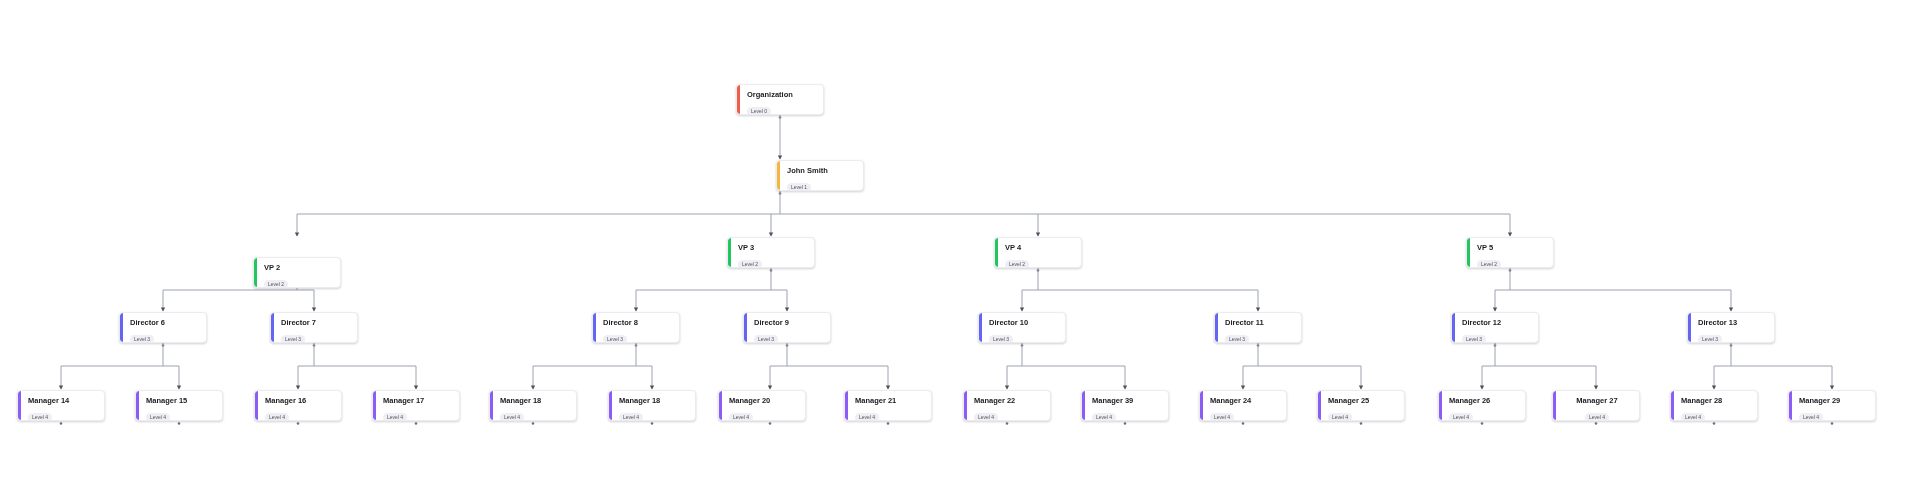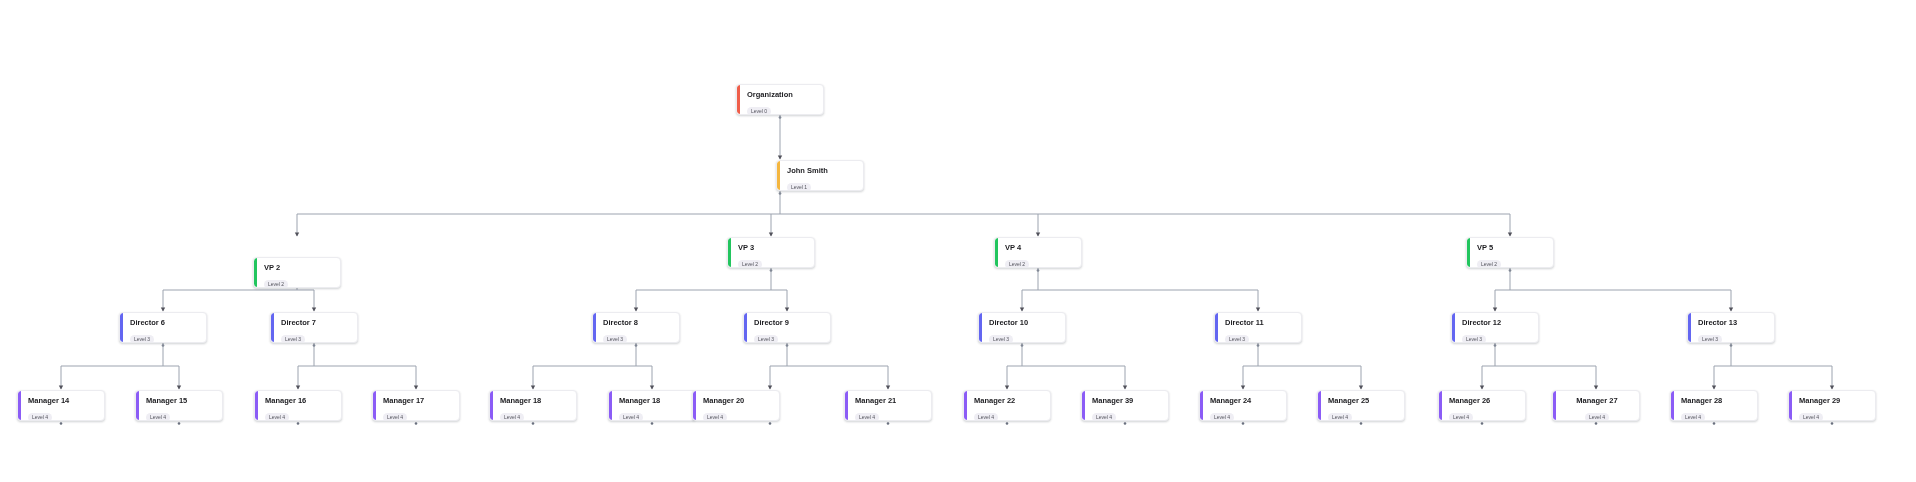--- a/index.html
+++ b/index.html
@@ -193,21 +193,21 @@
       <div class="node" style="left: 978px; top: 312px;"><span class="accent" style="background: rgb(99, 102, 241);"></span><div class="title" style="color: rgb(27, 27, 31);">Director 10</div><span class="badge" style="background: rgb(239, 238, 244); color: rgb(82, 82, 91);">Level 3</span></div>
       <div class="node" style="left: 1214px; top: 312px;"><span class="accent" style="background: rgb(99, 102, 241);"></span><div class="title" style="color: rgb(27, 27, 31);">Director 11</div><span class="badge" style="background: rgb(239, 238, 244); color: rgb(82, 82, 91);">Level 3</span></div>
       <div class="node" style="left: 1451px; top: 312px;"><span class="accent" style="background: rgb(99, 102, 241);"></span><div class="title" style="color: rgb(27, 27, 31);">Director 12</div><span class="badge" style="background: rgb(239, 238, 244); color: rgb(82, 82, 91);">Level 3</span></div>
       <div class="node" style="left: 1687px; top: 312px;"><span class="accent" style="background: rgb(99, 102, 241);"></span><div class="title" style="color: rgb(27, 27, 31);">Director 13</div><span class="badge" style="background: rgb(239, 238, 244); color: rgb(82, 82, 91);">Level 3</span></div>
       <div class="node" style="left: 17px; top: 390px;"><span class="accent" style="background: rgb(139, 92, 246);"></span><div class="title" style="color: rgb(27, 27, 31);">Manager 14</div><span class="badge" style="background: rgb(239, 238, 244); color: rgb(82, 82, 91);">Level 4</span></div>
       <div class="node" style="left: 135px; top: 390px;"><span class="accent" style="background: rgb(139, 92, 246);"></span><div class="title" style="color: rgb(27, 27, 31);">Manager 15</div><span class="badge" style="background: rgb(239, 238, 244); color: rgb(82, 82, 91);">Level 4</span></div>
       <div class="node" style="left: 254px; top: 390px;"><span class="accent" style="background: rgb(139, 92, 246);"></span><div class="title" style="color: rgb(27, 27, 31);">Manager 16</div><span class="badge" style="background: rgb(239, 238, 244); color: rgb(82, 82, 91);">Level 4</span></div>
       <div class="node" style="left: 372px; top: 390px;"><span class="accent" style="background: rgb(139, 92, 246);"></span><div class="title" style="color: rgb(27, 27, 31);">Manager 17</div><span class="badge" style="background: rgb(239, 238, 244); color: rgb(82, 82, 91);">Level 4</span></div>
       <div class="node" style="left: 489px; top: 390px;"><span class="accent" style="background: rgb(139, 92, 246);"></span><div class="title" style="color: rgb(27, 27, 31);">Manager 18</div><span class="badge" style="background: rgb(239, 238, 244); color: rgb(82, 82, 91);">Level 4</span></div>
       <div class="node" style="left: 608px; top: 390px;"><span class="accent" style="background: rgb(139, 92, 246);"></span><div class="title" style="color: rgb(27, 27, 31);">Manager 18</div><span class="badge" style="background: rgb(239, 238, 244); color: rgb(82, 82, 91);">Level 4</span></div>
-      <div class="node" style="left: 692px; top: 390px;"><span class="accent" style="background: rgb(139, 92, 246);"></span><div class="title" style="color: rgb(27, 27, 31);">Manager 20</div><span class="badge" style="background: rgb(239, 238, 244); color: rgb(82, 82, 91);">Level 4</span></div>
+      <div class="node" style="left: 718px; top: 390px;"><span class="accent" style="background: rgb(139, 92, 246);"></span><div class="title" style="color: rgb(27, 27, 31);">Manager 20</div><span class="badge" style="background: rgb(239, 238, 244); color: rgb(82, 82, 91);">Level 4</span></div>
       <div class="node" style="left: 844px; top: 390px;"><span class="accent" style="background: rgb(139, 92, 246);"></span><div class="title" style="color: rgb(27, 27, 31);">Manager 21</div><span class="badge" style="background: rgb(239, 238, 244); color: rgb(82, 82, 91);">Level 4</span></div>
       <div class="node" style="left: 963px; top: 390px;"><span class="accent" style="background: rgb(139, 92, 246);"></span><div class="title" style="color: rgb(27, 27, 31);">Manager 22</div><span class="badge" style="background: rgb(239, 238, 244); color: rgb(82, 82, 91);">Level 4</span></div>
       <div class="node" style="left: 1081px; top: 390px;"><span class="accent" style="background: rgb(139, 92, 246);"></span><div class="title" style="color: rgb(27, 27, 31);">Manager 39</div><span class="badge" style="background: rgb(239, 238, 244); color: rgb(82, 82, 91);">Level 4</span></div>
       <div class="node" style="left: 1199px; top: 390px;"><span class="accent" style="background: rgb(139, 92, 246);"></span><div class="title" style="color: rgb(27, 27, 31);">Manager 24</div><span class="badge" style="background: rgb(239, 238, 244); color: rgb(82, 82, 91);">Level 4</span></div>
       <div class="node" style="left: 1317px; top: 390px;"><span class="accent" style="background: rgb(139, 92, 246);"></span><div class="title" style="color: rgb(27, 27, 31);">Manager 25</div><span class="badge" style="background: rgb(239, 238, 244); color: rgb(82, 82, 91);">Level 4</span></div>
       <div class="node" style="left: 1438px; top: 390px;"><span class="accent" style="background: rgb(139, 92, 246);"></span><div class="title" style="color: rgb(27, 27, 31);">Manager 26</div><span class="badge" style="background: rgb(239, 238, 244); color: rgb(82, 82, 91);">Level 4</span></div>
       <div class="node" style="left: 1552px; top: 390px; text-align: center;"><span class="accent" style="background: rgb(139, 92, 246);"></span><div class="title" style="color: rgb(27, 27, 31);">Manager 27</div><span class="badge" style="background: rgb(239, 238, 244); color: rgb(82, 82, 91);">Level 4</span></div>
       <div class="node" style="left: 1670px; top: 390px;"><span class="accent" style="background: rgb(139, 92, 246);"></span><div class="title" style="color: rgb(27, 27, 31);">Manager 28</div><span class="badge" style="background: rgb(239, 238, 244); color: rgb(82, 82, 91);">Level 4</span></div>
       <div class="node" style="left: 1788px; top: 390px;"><span class="accent" style="background: rgb(139, 92, 246);"></span><div class="title" style="color: rgb(27, 27, 31);">Manager 29</div><span class="badge" style="background: rgb(239, 238, 244); color: rgb(82, 82, 91);">Level 4</span></div>
     </div>

